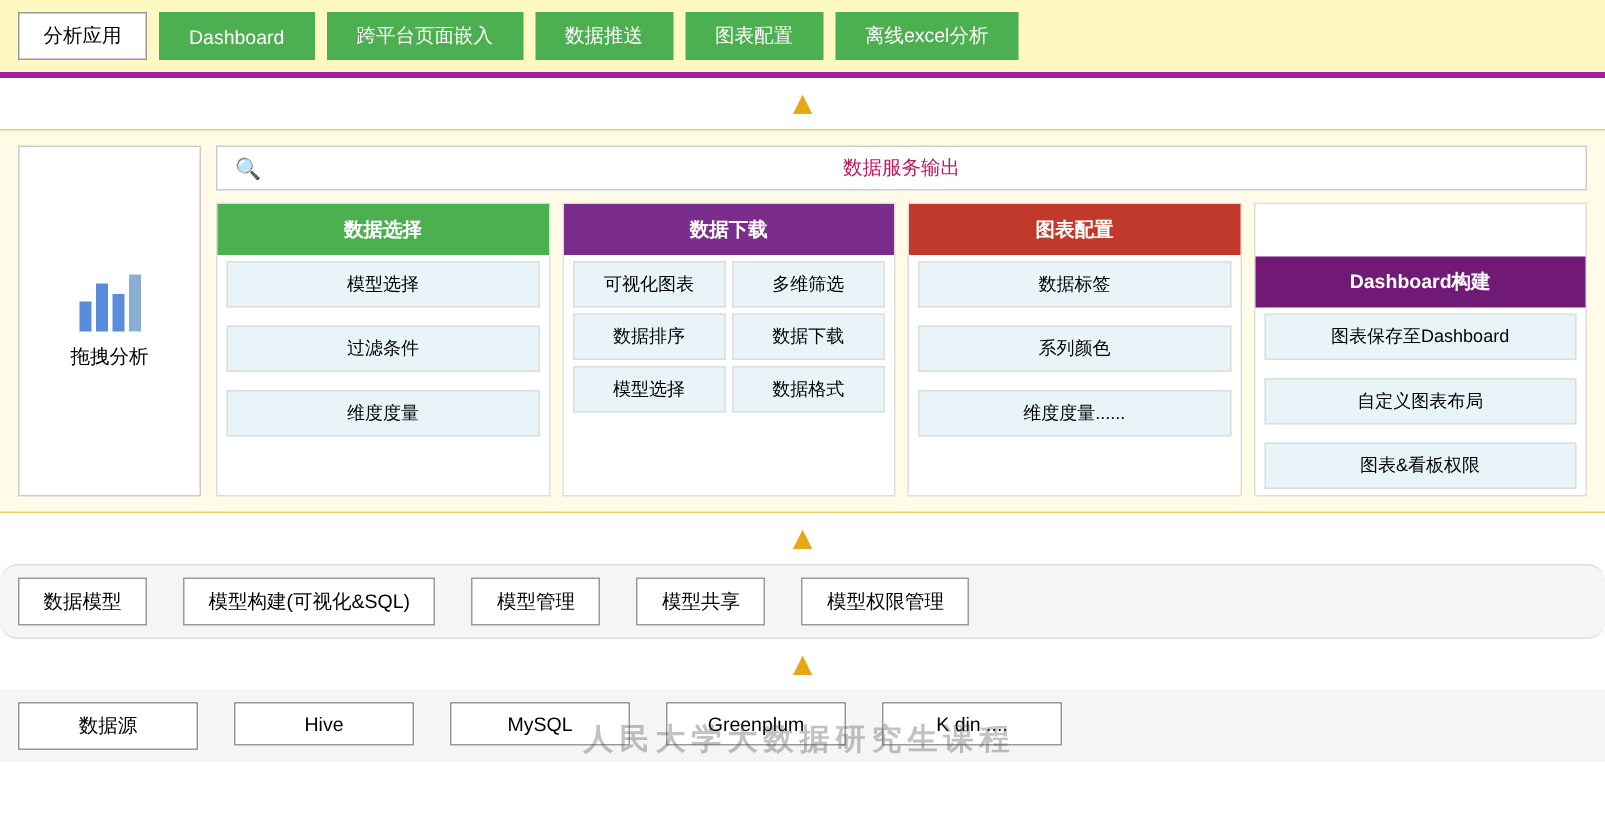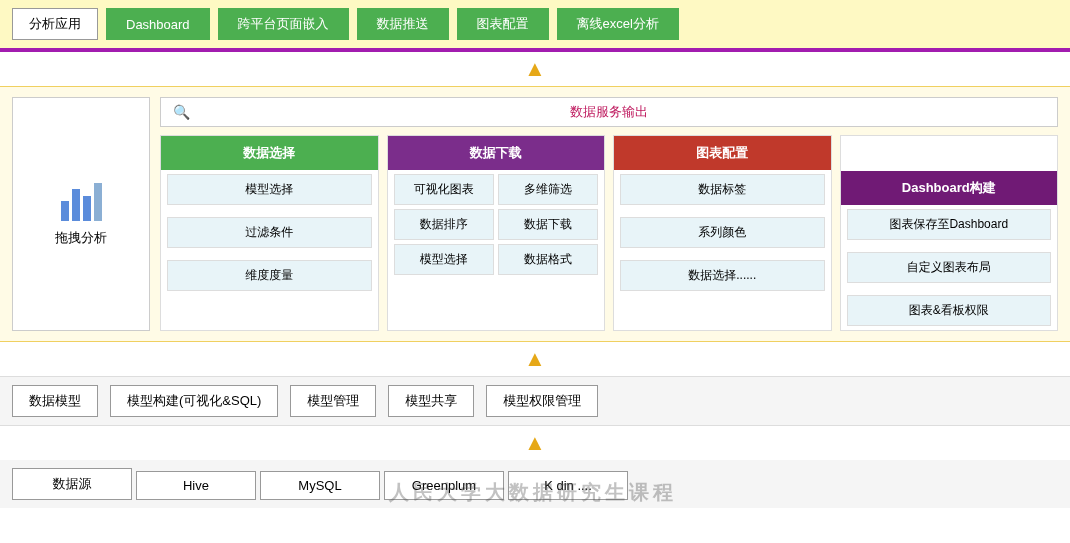--- a/index.html
+++ b/index.html
@@ -56,21 +56,21 @@
 
     .section-yellow-inner {
       display: flex;
       gap: 10px;
     }
 
     
     .icon-box {
       border: 1px solid #ccc;
       background: #fff;
-      width: 138px;
+      width: 122px;
       min-height: 200px;
       display: flex;
       flex-direction: column;
       align-items: center;
       justify-content: center;
       gap: 8px;
       flex-shrink: 0;
     }
 
     .icon-chart {
@@ -164,40 +164,41 @@
       grid-template-columns: 1fr 1fr;
       gap: 4px;
     }
 
     
     .section-white {
       background: #f5f5f5;
       padding: 8px 12px;
       display: flex;
       align-items: center;
-      gap: 12px;
+      gap: 24px;
       border-top: 1px solid #ddd;
       border-bottom: 1px solid #ddd;
+      border-radius: 12px;
     }
 
     .model-item {
       border: 1px solid #999;
       background: #fff;
       padding: 6px 16px;
       font-size: 13px;
       white-space: nowrap;
     }
 
     
     .section-datasource {
       background: #f5f5f5;
       padding: 8px 12px;
       display: flex;
-      align-items: flex-end;
-      gap: 4px;
+      align-items: flex-start;
+      gap: 24px;
     }
 
     .datasource-item {
       border: 1px solid #999;
       background: #fff;
       padding: 6px 20px;
       font-size: 13px;
       white-space: nowrap;
       min-width: 120px;
       text-align: center;
@@ -281,21 +282,21 @@
             <div class="panel-item">模型选择</div>
             <div class="panel-item">数据格式</div>
           </div>
         </div>
 
         <div class="panel">
           <div class="panel-header red">图表配置</div>
           <div class="panel-items">
             <div class="panel-item">数据标签</div>
             <div class="panel-item">系列颜色</div>
-            <div class="panel-item">数据选择......</div>
+            <div class="panel-item">维度度量......</div>
           </div>
         </div>
 
         <div class="panel">
           <div class="panel-header orange">Dashboard构建</div>
           <div class="panel-items">
             <div class="panel-item">图表保存至Dashboard</div>
             <div class="panel-item">自定义图表布局</div>
             <div class="panel-item">图表&amp;看板权限</div>
           </div>

